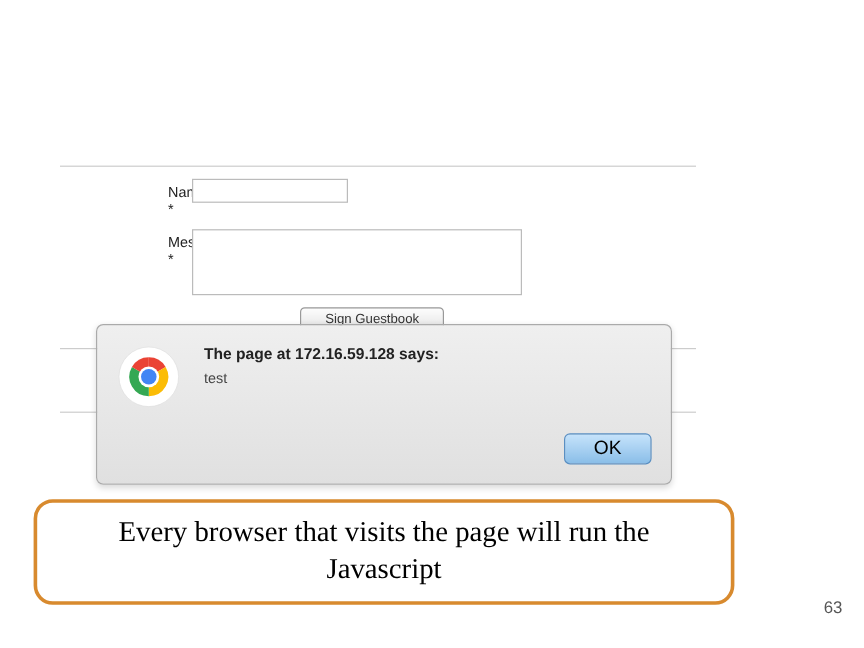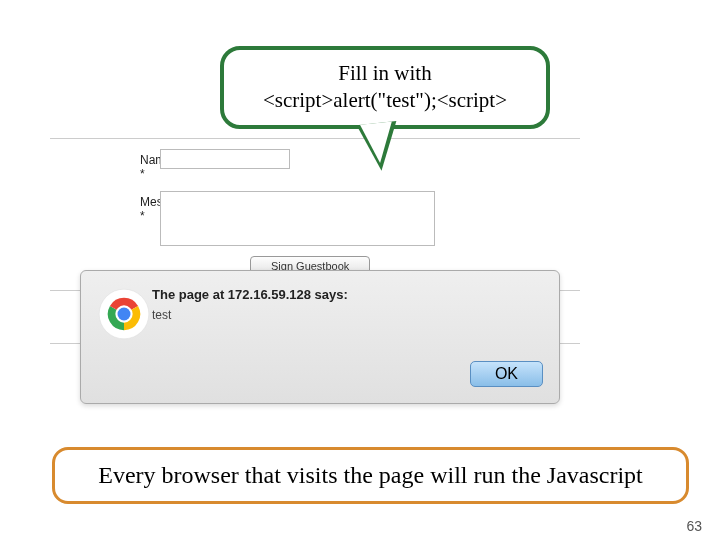--- a/index.html
+++ b/index.html
@@ -101,21 +101,21 @@
     left: 80px;
     width: 480px;
     background: linear-gradient(#efefef, #e0e0e0);
     border: 1px solid #aaa;
     border-radius: 6px;
     box-shadow: 0 2px 5px rgba(0,0,0,0.15);
     font-family: 'Lucida Grande', 'Helvetica Neue', Arial, sans-serif;
     padding: 16px;
     z-index: 20;
   }
-  .dialog-body { display: flex; align-items: flex-start; gap: 1px; }
+  .dialog-body { display: flex; align-items: flex-start; gap: 19px; }
   .chrome-icon { width: 54px; height: 54px; position: relative; flex-shrink: 0; }
   .chrome-icon svg { width: 54px; height: 54px; }
   .dialog-text { flex: 1; }
   .dialog-title { font-weight: bold; font-size: 13px; color: #222; margin-bottom: 6px; }
   .dialog-msg { font-size: 12px; color: #444; }
   .dialog-actions { display: flex; justify-content: flex-end; margin-top: 20px; }
   .ok-btn {
     background: linear-gradient(#c6e3fb, #8abee8);
     border: 1px solid #5a8fc2;
     border-radius: 5px;
@@ -123,50 +123,46 @@
     font-family: 'Lucida Grande', Arial, sans-serif;
     font-size: 16px;
     color: #000;
     cursor: pointer;
   }
   
   
   .orange-callout {
     position: absolute;
     bottom: 36px;
-    left: 52px;
-    width: 637px;
+    left: 28px;
+    width: 584px;
     background: #fff;
     border: 3px solid #d88a2e;
     border-radius: 16px;
     padding: 10px 20px;
     text-align: center;
     font-size: 24px;
     line-height: 1.3;
     color: #000;
   }
   
   .page-num {
     position: absolute;
-    bottom: 6px;
+    bottom: 26px;
     right: 18px;
     font-family: Arial, sans-serif;
     font-size: 14px;
     color: #555;
   }
 </style>
 </head>
 <body>
 
 <div class="slide">
 
-  <div class="green-callout">
-    <div>Fill in with</div>
-    <div>&lt;script&gt;alert("test");&lt;script&gt;</div>
-  </div>
 
   <div class="form-panel">
     <hr class="hr-line">
     <div class="form-row">
       <div class="form-label">Name *</div>
       <input class="text-input" value="" style="">
     </div>
     <div class="form-row">
       <div class="form-label">Message *</div>
       <textarea class="textarea-input" style=""></textarea>

